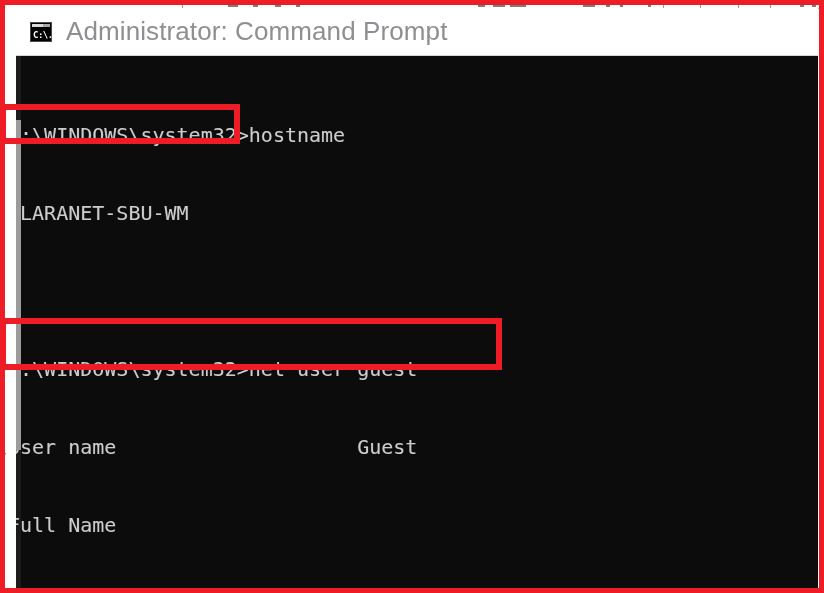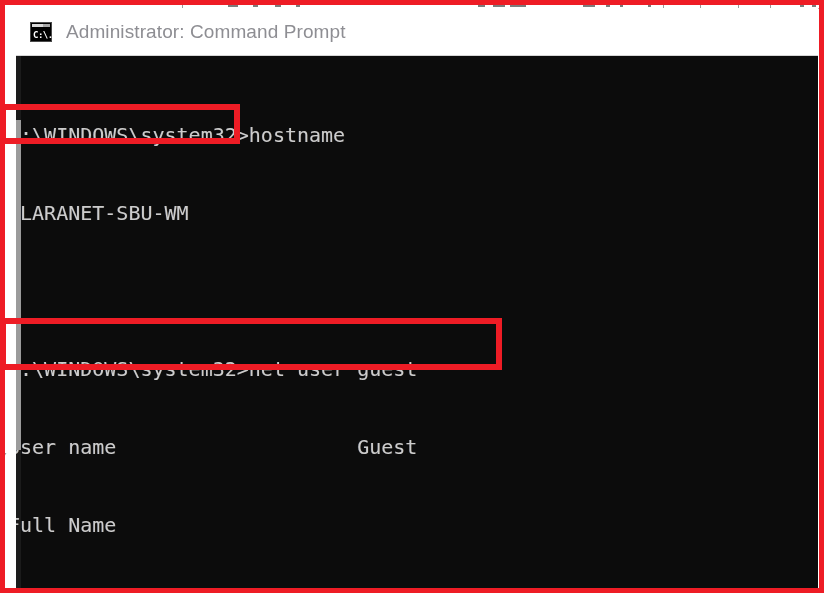--- a/index.html
+++ b/index.html
@@ -136,21 +136,21 @@
     bottom: 1px;
     color: #ffffff;
     font-family: "DejaVu Sans Mono", monospace;
     font-size: 9px;
     line-height: 10px;
     font-weight: bold;
     letter-spacing: -0.5px;
   }
   .title-text {
     font-family: "Liberation Sans", sans-serif;
-    font-size: 19px;
+    font-size: 26px;
     color: #8e8e93;
     letter-spacing: 0.1px;
     white-space: nowrap;
   }
 
   
   .console-body {
     position: relative;
     background: #0c0c0c;
     height: 537px;

